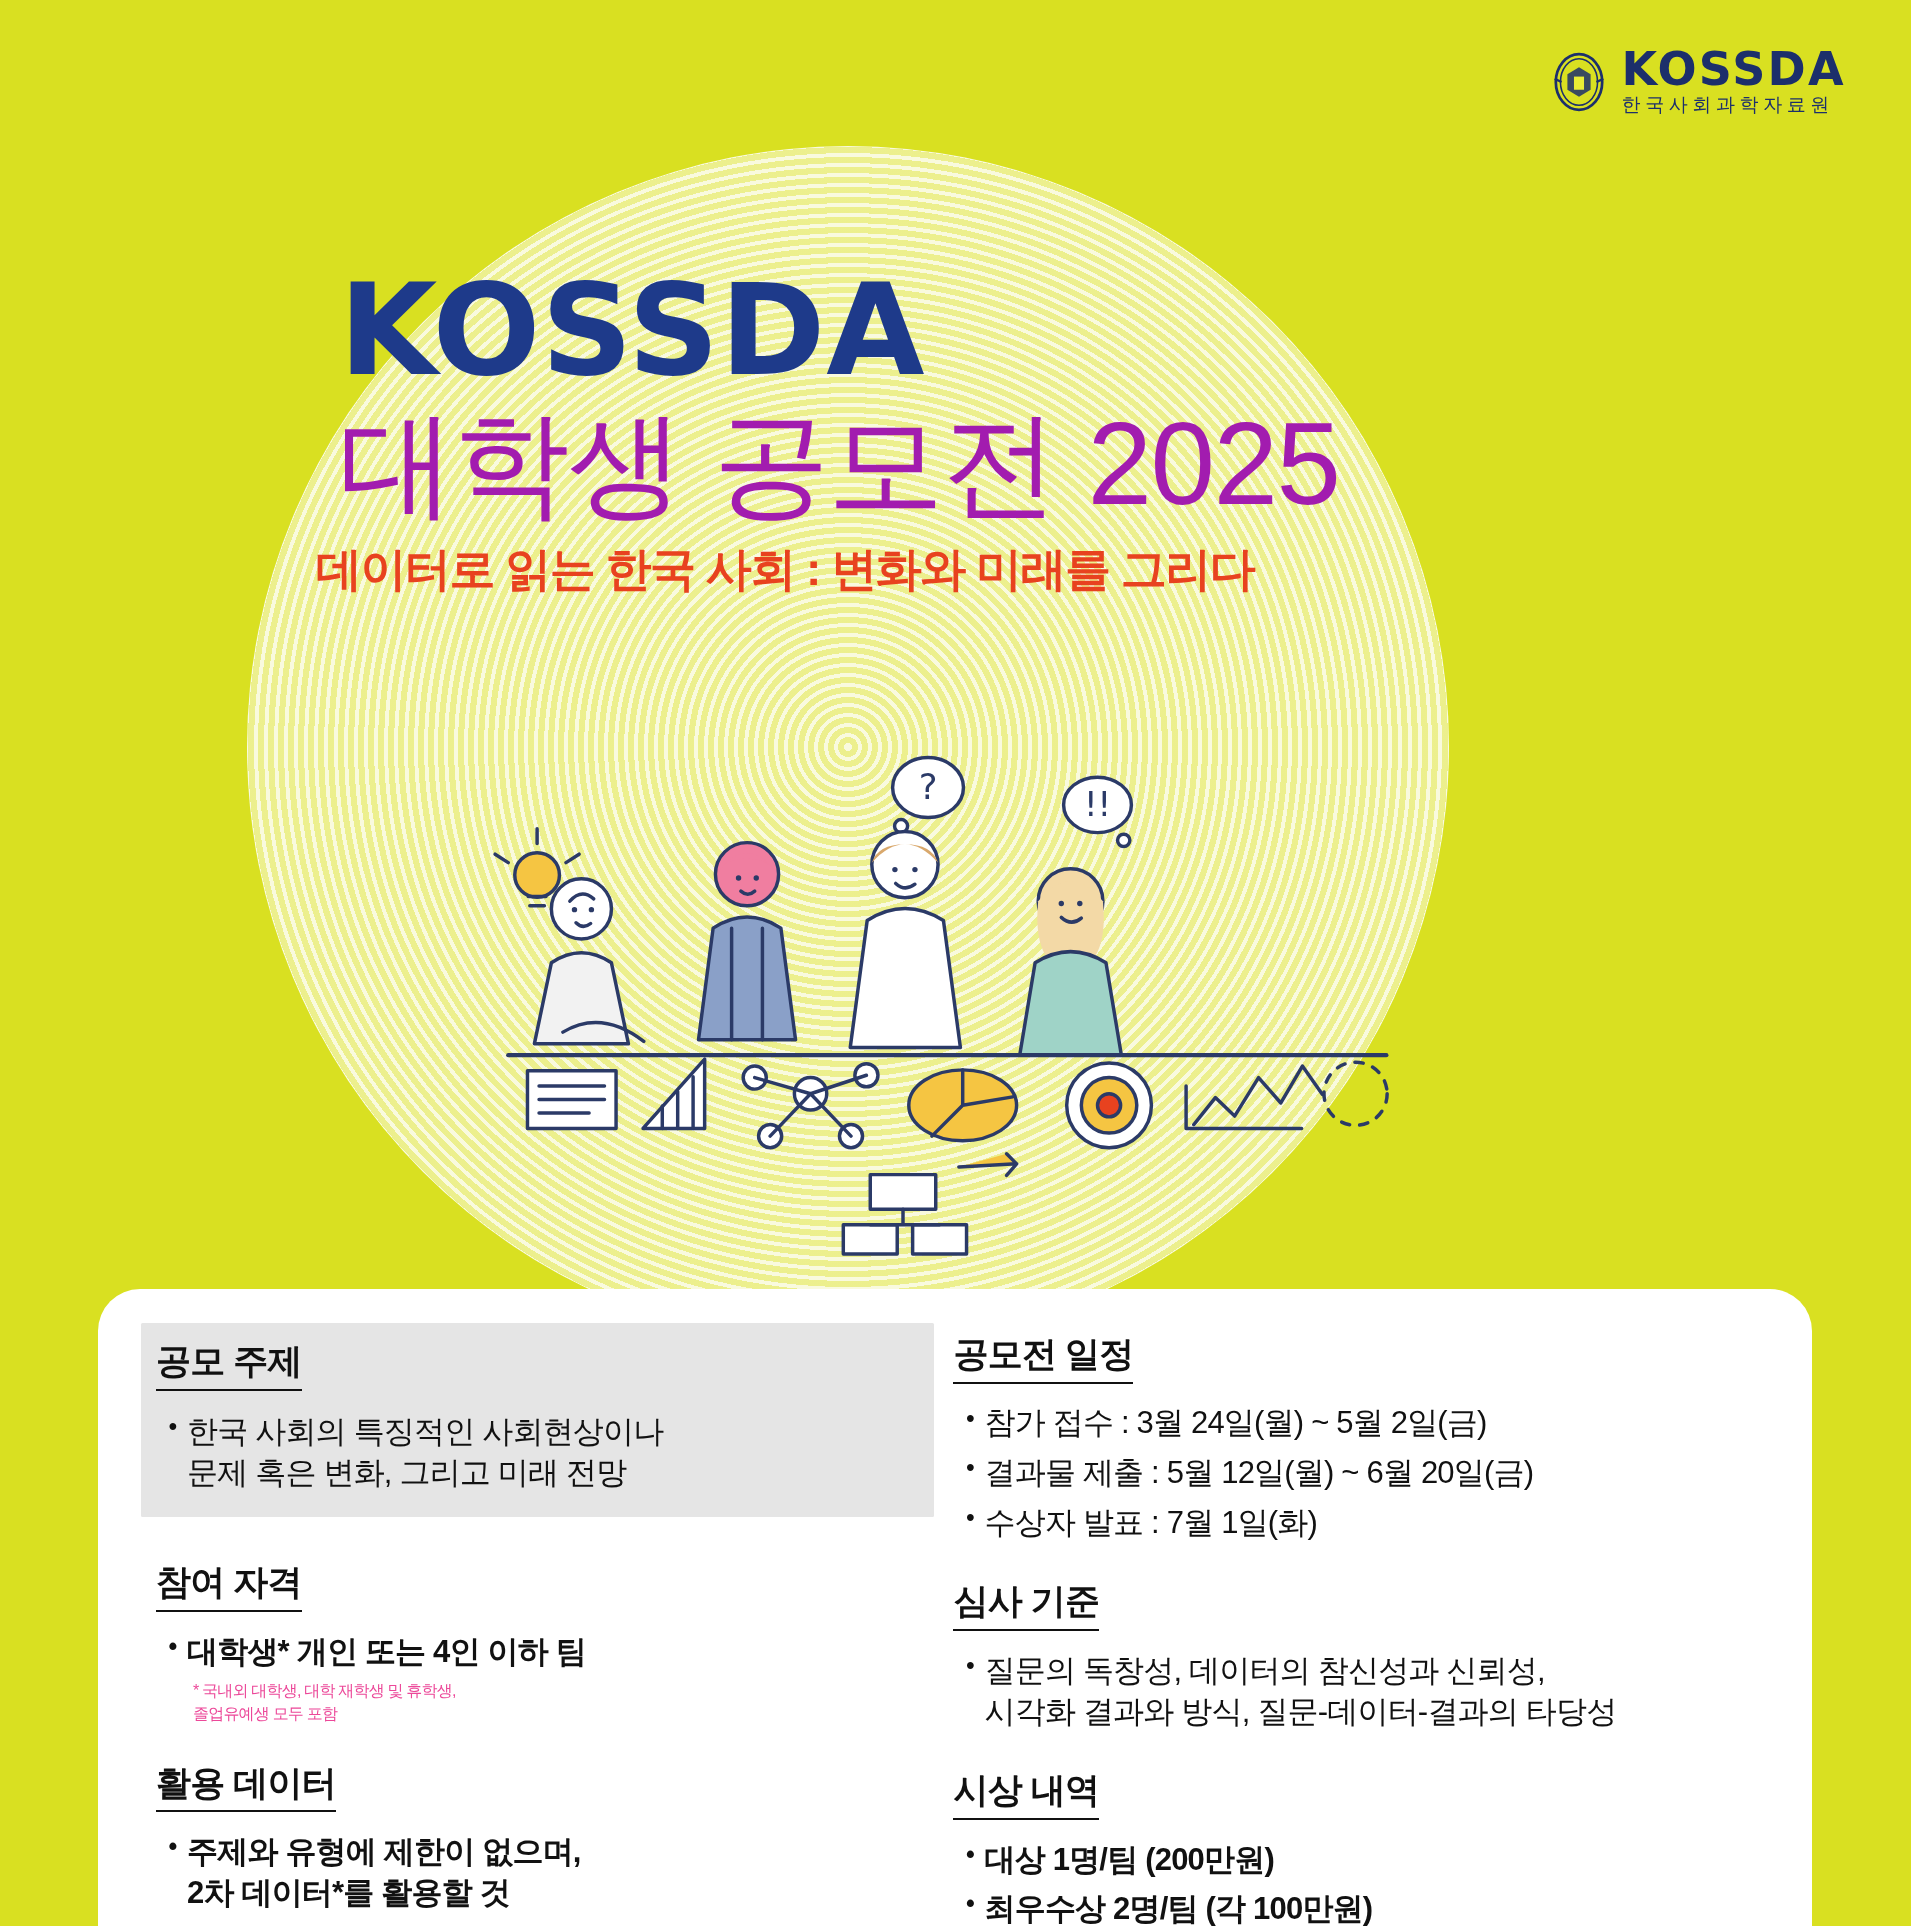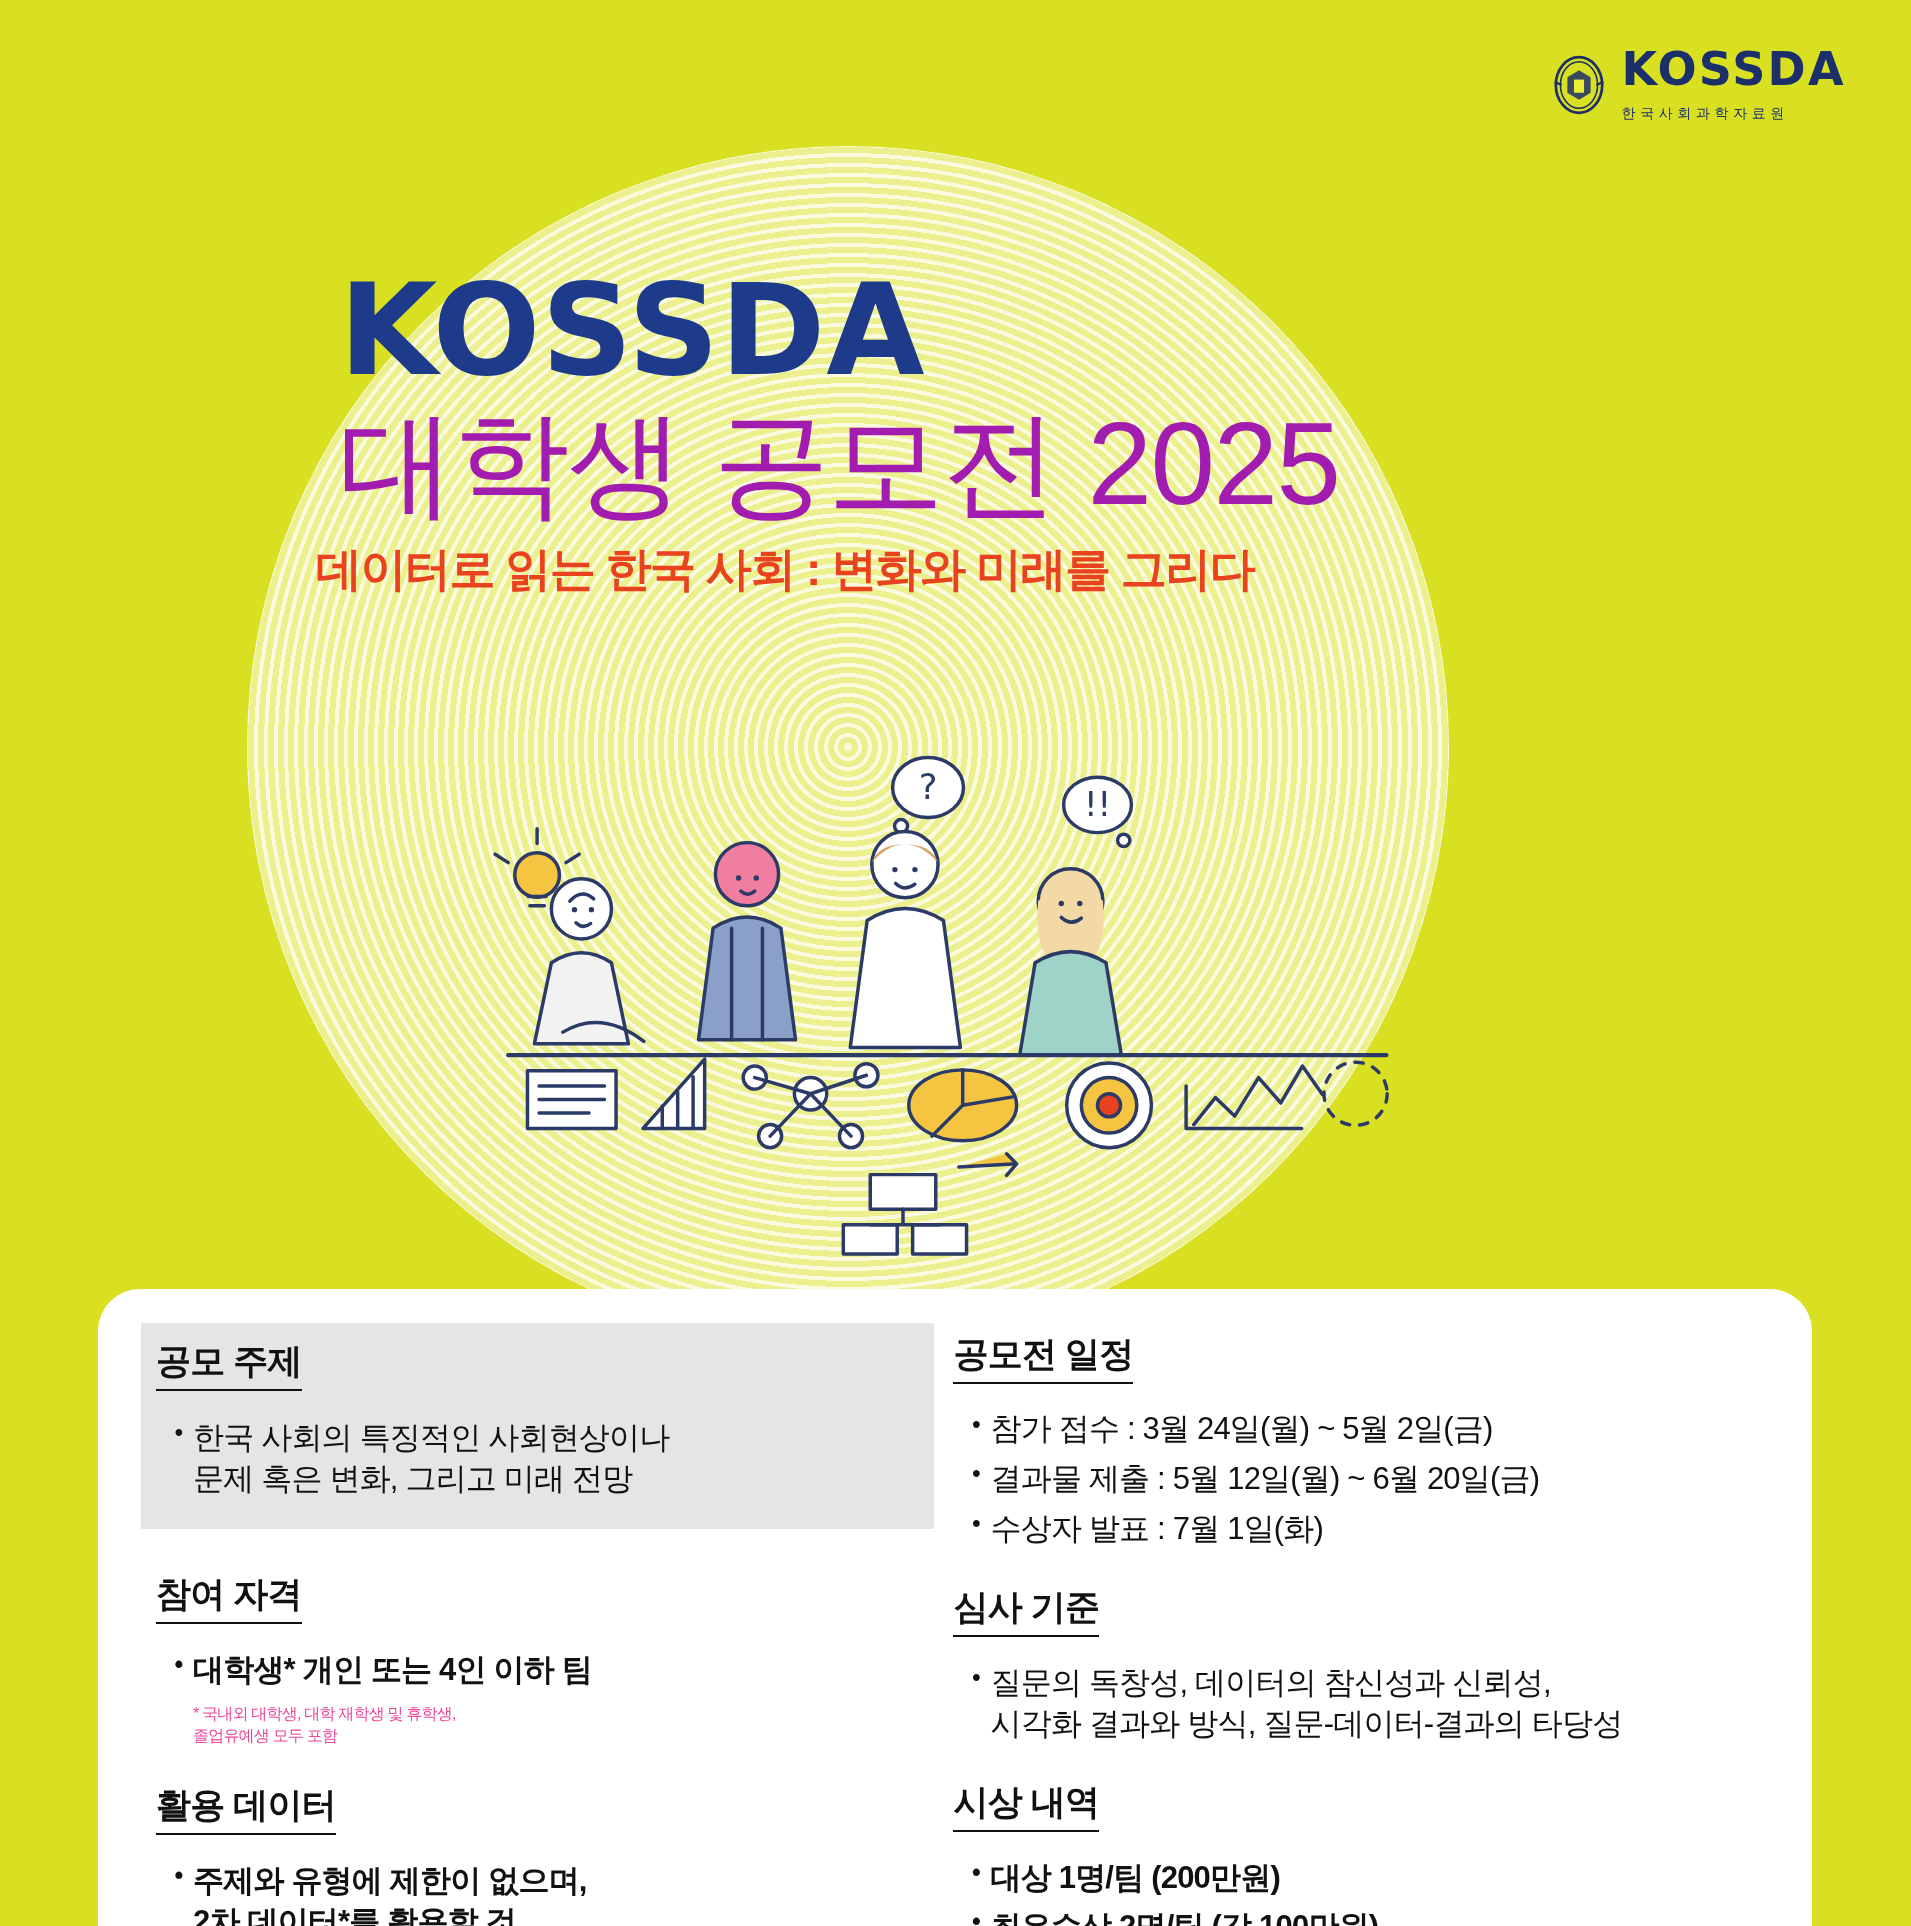--- a/index.html
+++ b/index.html
@@ -57,24 +57,24 @@
   }
   .kossda-wordmark .big {
     font-size: 46px;
     font-weight: bold;
     letter-spacing: 2.3px;
     color: #1c2f6b;
     line-height: 1;
     font-family: "DejaVu Sans", sans-serif;
   }
   .kossda-wordmark .small {
-    font-size: 14px;
+    font-size: 19px;
     letter-spacing: 4.6px;
     color: #1c2f6b;
-    margin-top: 13px;
+    margin-top: 0;
   }
   
   .hero {
     position: absolute;
     left: 339px;
     top: 266px;
     width: 1310px;
   }
   .hero .line1 {
     font-size: 127px;
@@ -134,21 +134,21 @@
     font-size: 35px;
     font-weight: bold;
     color: #111111;
     margin: 0 0 11.6px 0;
     padding: 0 0 3.9px 0;
     display: inline-block;
     border-bottom: 2.7px solid #111111;
     letter-spacing: -0.8px;
   }
   ul.items {
-    margin: 13px;
+    margin: 7px;
     padding: 0;
     list-style: none;
   }
   ul.items li {
     position: relative;
     font-size: 31px;
     color: #111111;
     line-height: 1.33;
     margin-bottom: 8.5px;
     padding-left: 24px;

